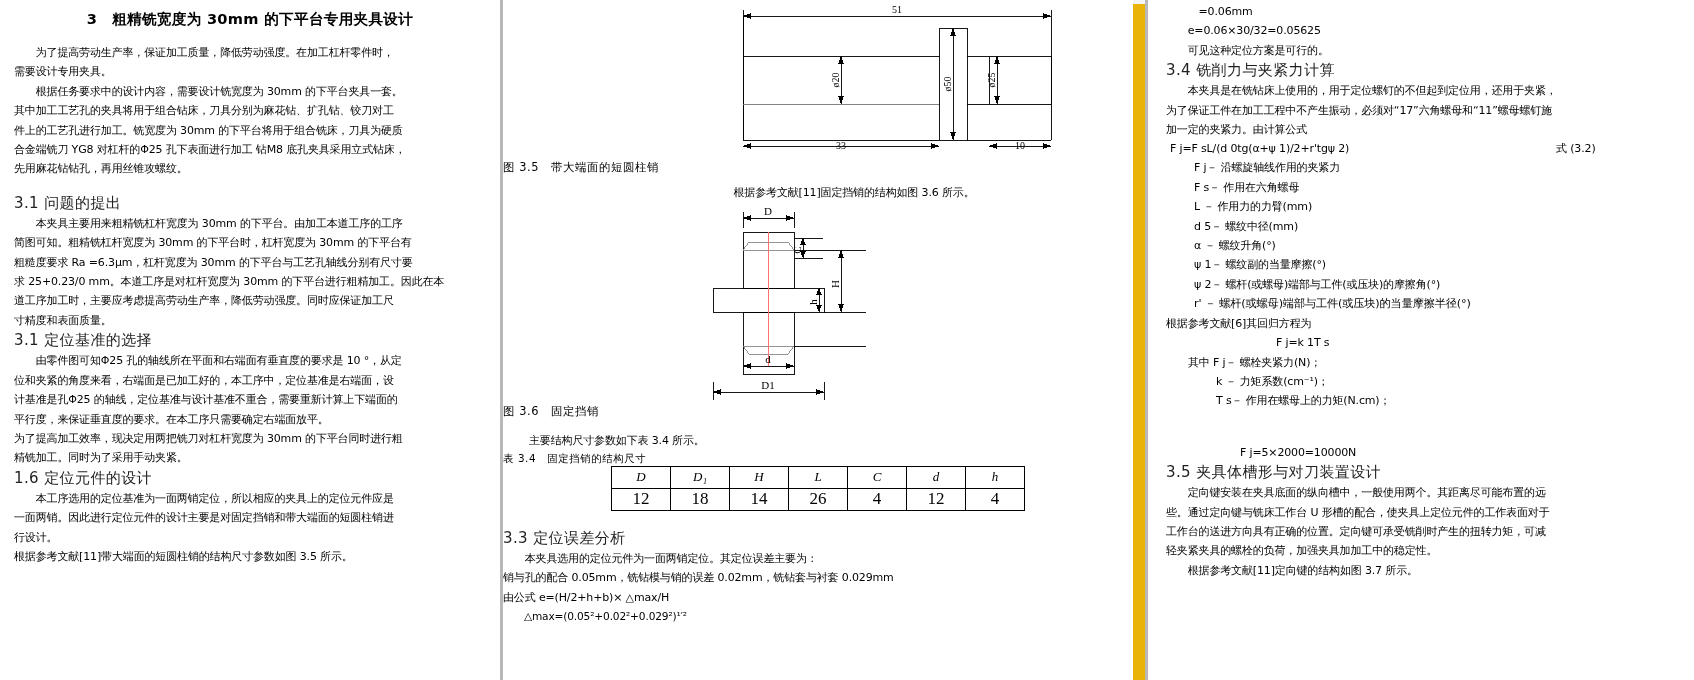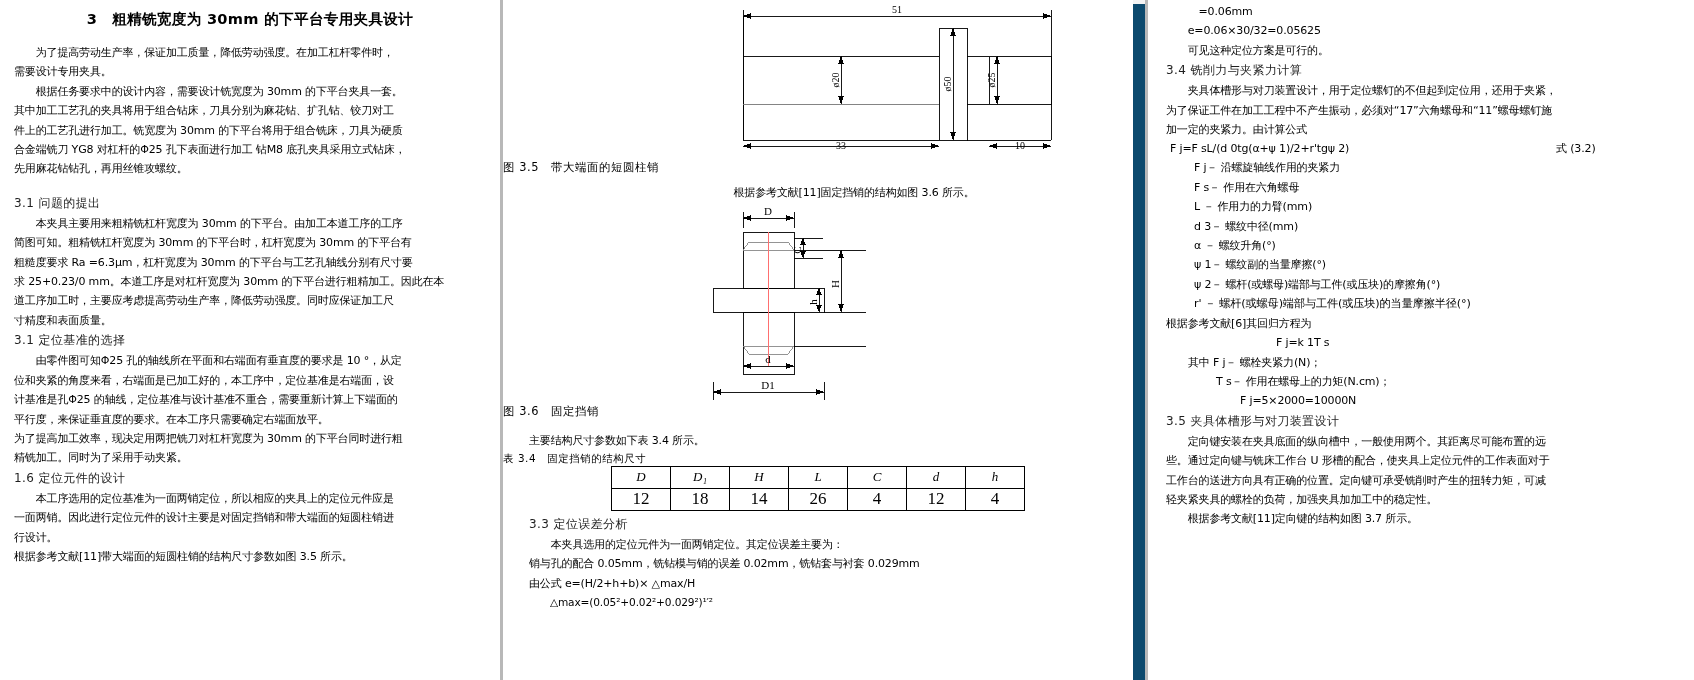--- a/index.html
+++ b/index.html
@@ -3,21 +3,21 @@
 <meta charset="utf-8">
 <title>Document Viewer</title>
 <style>
   html,body{margin:0;padding:0;}
   body{
     width:1694px;height:680px;overflow:hidden;
     background:#ffffff;
     font-family:"Liberation Sans","DejaVu Sans",sans-serif;
     color:#000;
   }
-  .viewport{position:relative;width:1694px;height:680px;background:#0c4a6e;}
+  .viewport{position:relative;width:1694px;height:680px;background:#eab308;}
 
   
   .page{
     position:absolute;top:0;background:#fff;height:680px;overflow:hidden;
   }
   .page.left{left:0;width:500px;}
   .page.mid{left:503px;width:630px;}
   .page.right{left:1148px;width:546px;}
 
   
@@ -32,21 +32,21 @@
 
   
   .col-inner{padding:0 14px;}
   p,div.tl{margin:0;}
   .tl{
     font-size:11px;line-height:19.4px;white-space:nowrap;
     font-family:"DejaVu Sans","Liberation Sans",sans-serif;
     letter-spacing:-0.15px;
   }
   .hd{
-    font-size:12px;line-height:21px;color:#1f1f1f;
+    font-size:15px;line-height:21px;color:#1f1f1f;
     font-family:"DejaVu Sans","Liberation Sans",sans-serif;
     letter-spacing:0.4px;white-space:nowrap;
   }
   .title{
     font-size:14.6px;font-weight:bold;text-align:center;white-space:nowrap;
     font-family:"DejaVu Sans","Liberation Sans",sans-serif;letter-spacing:0.3px;
   }
 
   
   .cap{
@@ -279,65 +279,66 @@
           <td>18</td>
           <td>14</td>
           <td>26</td>
           <td>4</td>
           <td>12</td>
           <td>4</td>
         </tr>
       </tbody>
     </table>
 
-    <div style="padding-left:26px;margin-top:3px;">
+    <div style="margin-top:17px;">
       <div class="hd">3.3 定位误差分析</div>
       <div class="tl">　　本夹具选用的定位元件为一面两销定位。其定位误差主要为：</div>
       <div class="tl">销与孔的配合 0.05mm，铣钻模与销的误差 0.02mm，铣钻套与衬套 0.029mm</div>
       <div class="tl">由公式 e=(H/2+h+b)× △max/H</div>
       <div class="tl" style="font-size:10.6px;">　　△max=(0.05²+0.02²+0.029²)¹′²</div>
     </div>
 
   </div>
 
   <div class="page right">
     <div class="col-inner" style="padding-top:2px;padding-left:18px;">
 
       <div class="tl">　　　=0.06mm</div>
       <div class="tl">　　e=0.06×30/32=0.05625</div>
       <div class="tl">　　可见这种定位方案是可行的。</div>
 
       <div class="hd">3.4 铣削力与夹紧力计算</div>
-      <div class="tl">　　夹具体槽形与对刀装置设计，用于定位螺钉的不但起到定位用，还用于夹紧，</div>
+      <div class="tl">　　本夹具是在铣钻床上使用的，用于定位螺钉的不但起到定位用，还用于夹紧，</div>
       <div class="tl">为了保证工件在加工工程中不产生振动，必须对“17”六角螺母和“11”螺母螺钉施</div>
       <div class="tl">加一定的夹紧力。由计算公式</div>
 
       <div style="position:relative;height:19px;">
         <span class="tl" style="position:absolute;left:4px;top:0;">F j=F sL/(d 0tg(α+ψ 1)/2+r'tgψ 2)</span>
         <span class="tl" style="position:absolute;left:390px;top:0;">式 (3.2)</span>
       </div>
 
       <div style="padding-left:28px;">
         <div class="tl">F j－ 沿螺旋轴线作用的夹紧力</div>
         <div class="tl">F s－ 作用在六角螺母</div>
         <div class="tl">L － 作用力的力臂(mm)</div>
-        <div class="tl">d 3－ 螺纹中径(mm)</div>
+        <div class="tl">d 5－ 螺纹中径(mm)</div>
         <div class="tl">α － 螺纹升角(°)</div>
         <div class="tl">ψ 1－ 螺纹副的当量摩擦(°)</div>
         <div class="tl">ψ 2－ 螺杆(或螺母)端部与工件(或压块)的摩擦角(°)</div>
         <div class="tl" style="font-size:11.2px;">r' － 螺杆(或螺母)端部与工件(或压块)的当量摩擦半径(°)</div>
       </div>
 
       <div class="tl">根据参考文献[6]其回归方程为</div>
       <div class="tl" style="padding-left:110px;">F j=k 1T s</div>
 
       <div style="padding-left:22px;">
         <div class="tl">其中 F j－ 螺栓夹紧力(N)；</div>
+        <div class="tl" style="padding-left:28px;">k － 力矩系数(cm⁻¹)；</div>
         <div class="tl" style="padding-left:28px;">T s－ 作用在螺母上的力矩(N.cm)；</div>
-        <div class="tl" style="padding-left:52px;">F j=5×2000=10000N</div>
+        <div class="tl" style="padding-left:52px;margin-top:32px;">F j=5×2000=10000N</div>
       </div>
 
       <div class="hd">3.5 夹具体槽形与对刀装置设计</div>
       <div class="tl">　　定向键安装在夹具底面的纵向槽中，一般使用两个。其距离尽可能布置的远</div>
       <div class="tl">些。通过定向键与铣床工作台 U 形槽的配合，使夹具上定位元件的工作表面对于</div>
       <div class="tl">工作台的送进方向具有正确的位置。定向键可承受铣削时产生的扭转力矩，可减</div>
       <div class="tl">轻夹紧夹具的螺栓的负荷，加强夹具加加工中的稳定性。</div>
       <div class="tl">　　根据参考文献[11]定向键的结构如图 3.7 所示。</div>
 
     </div>

